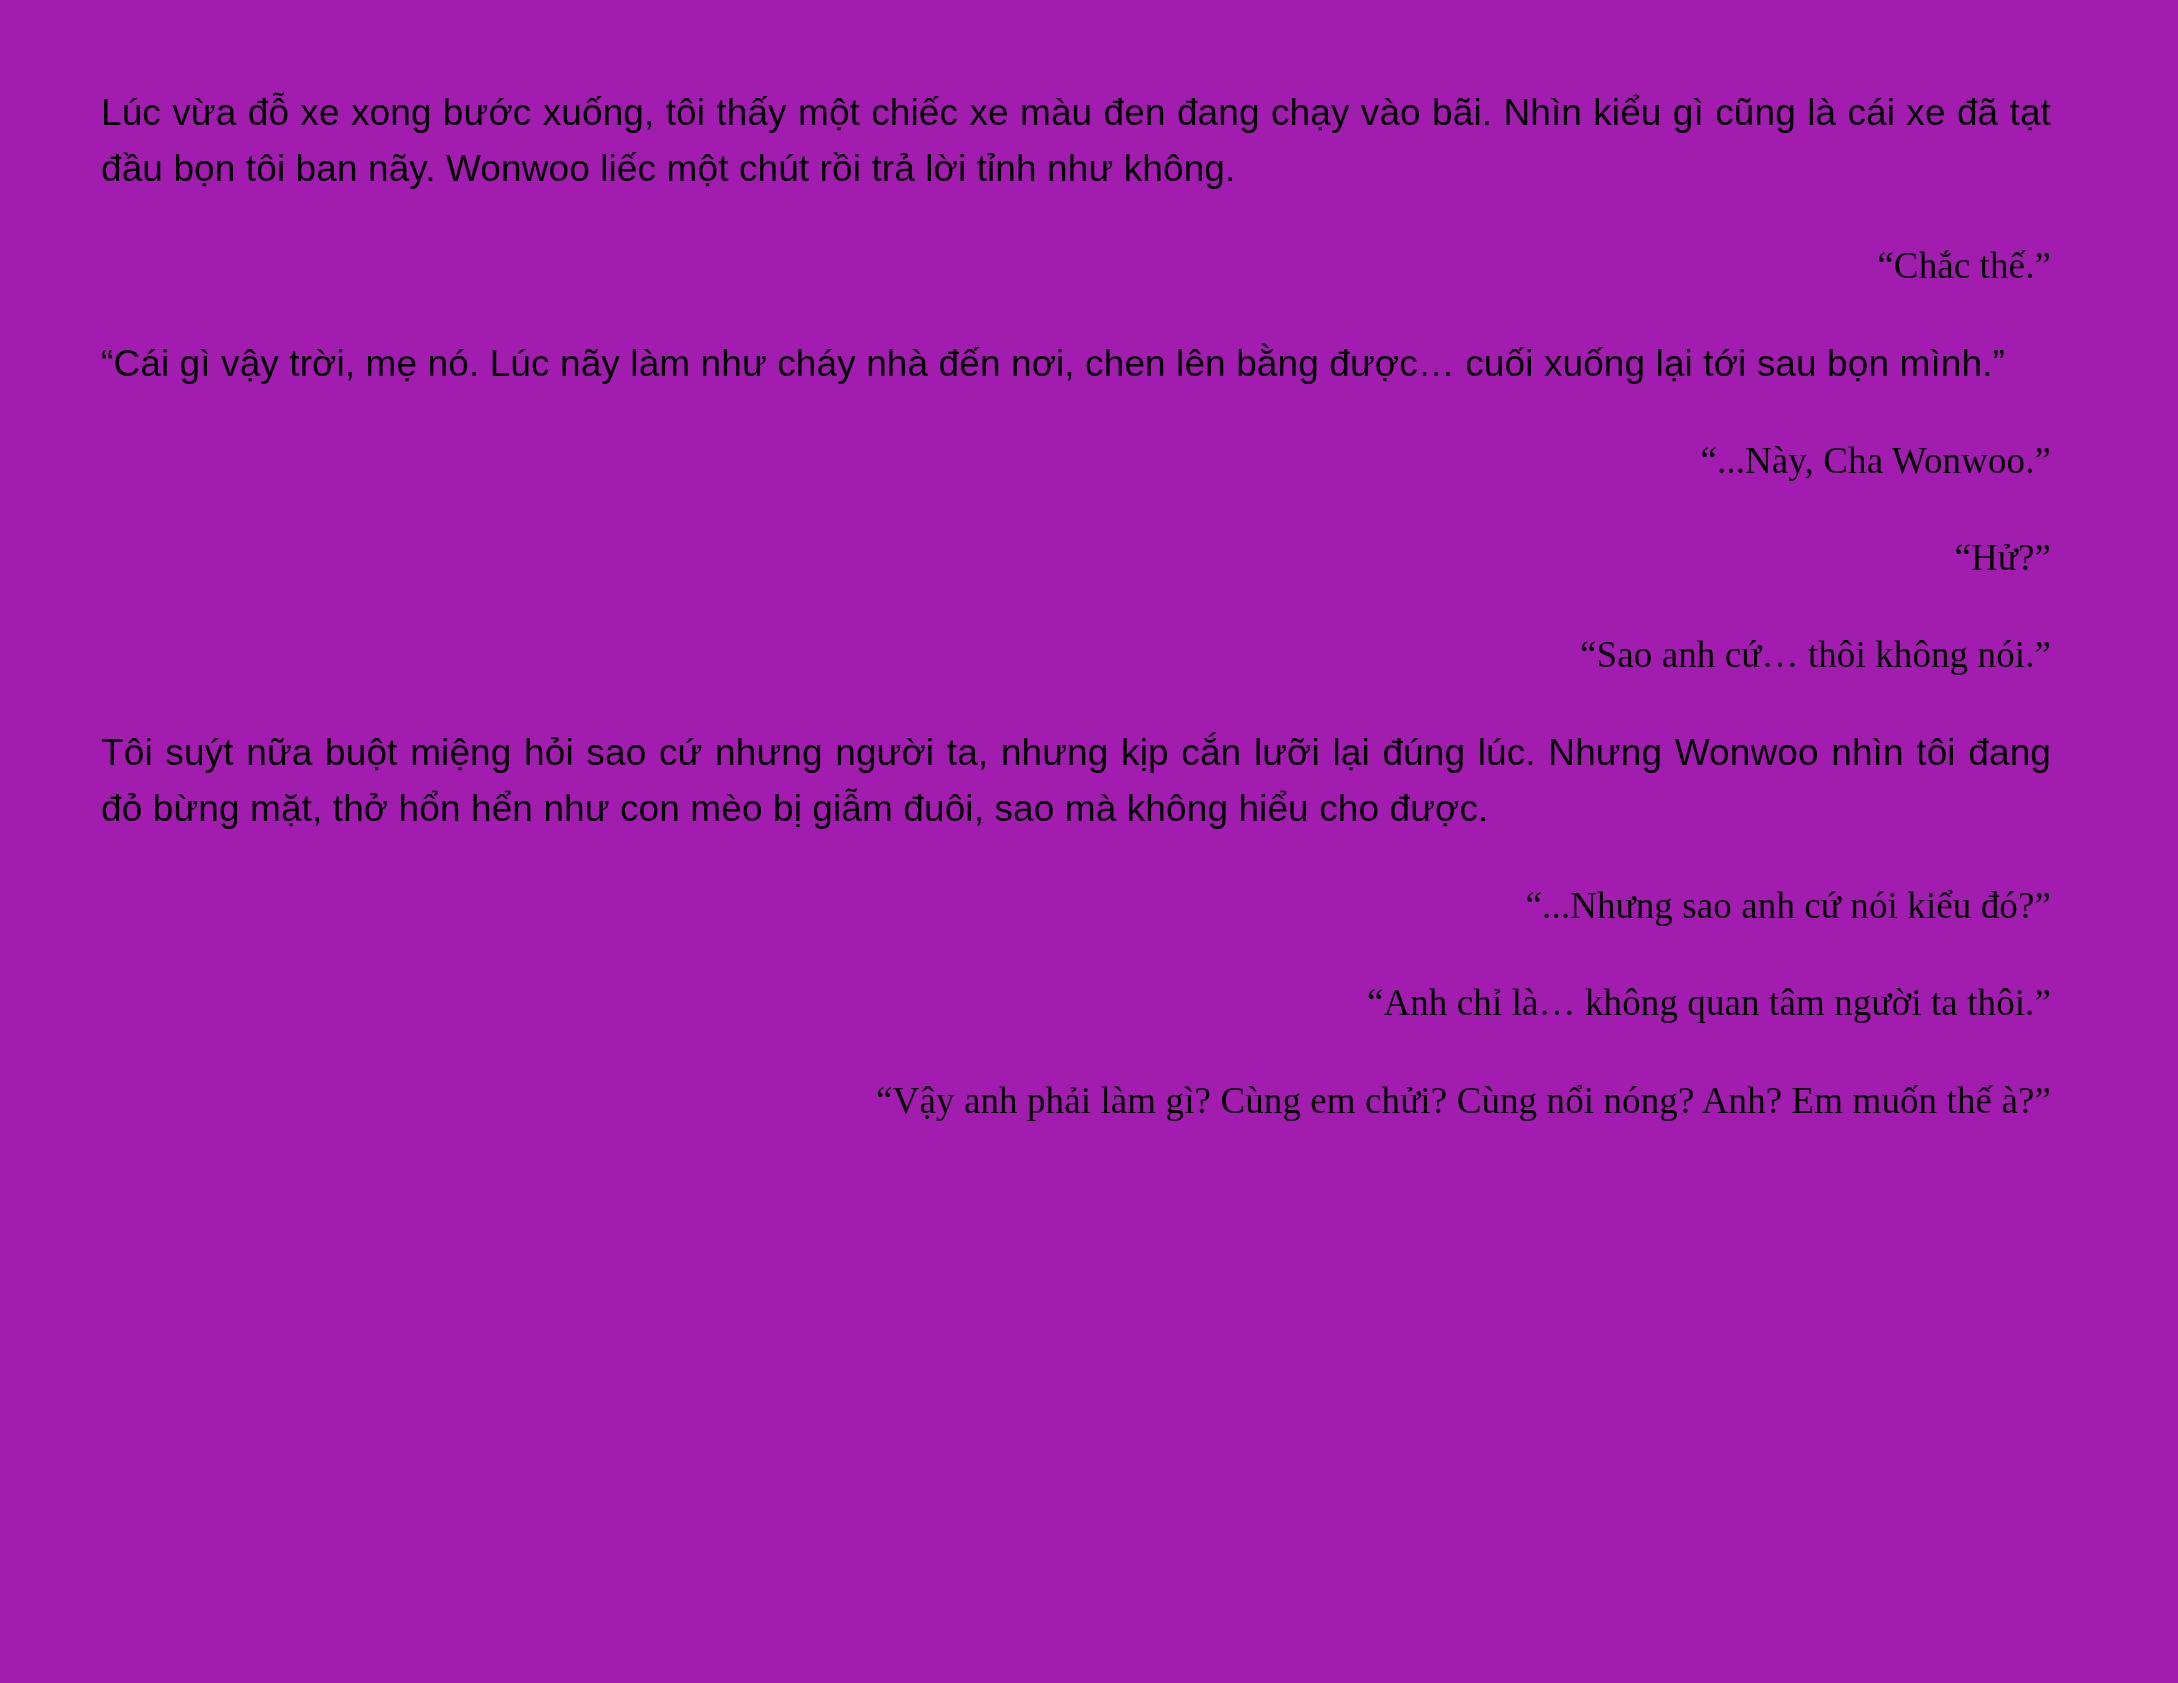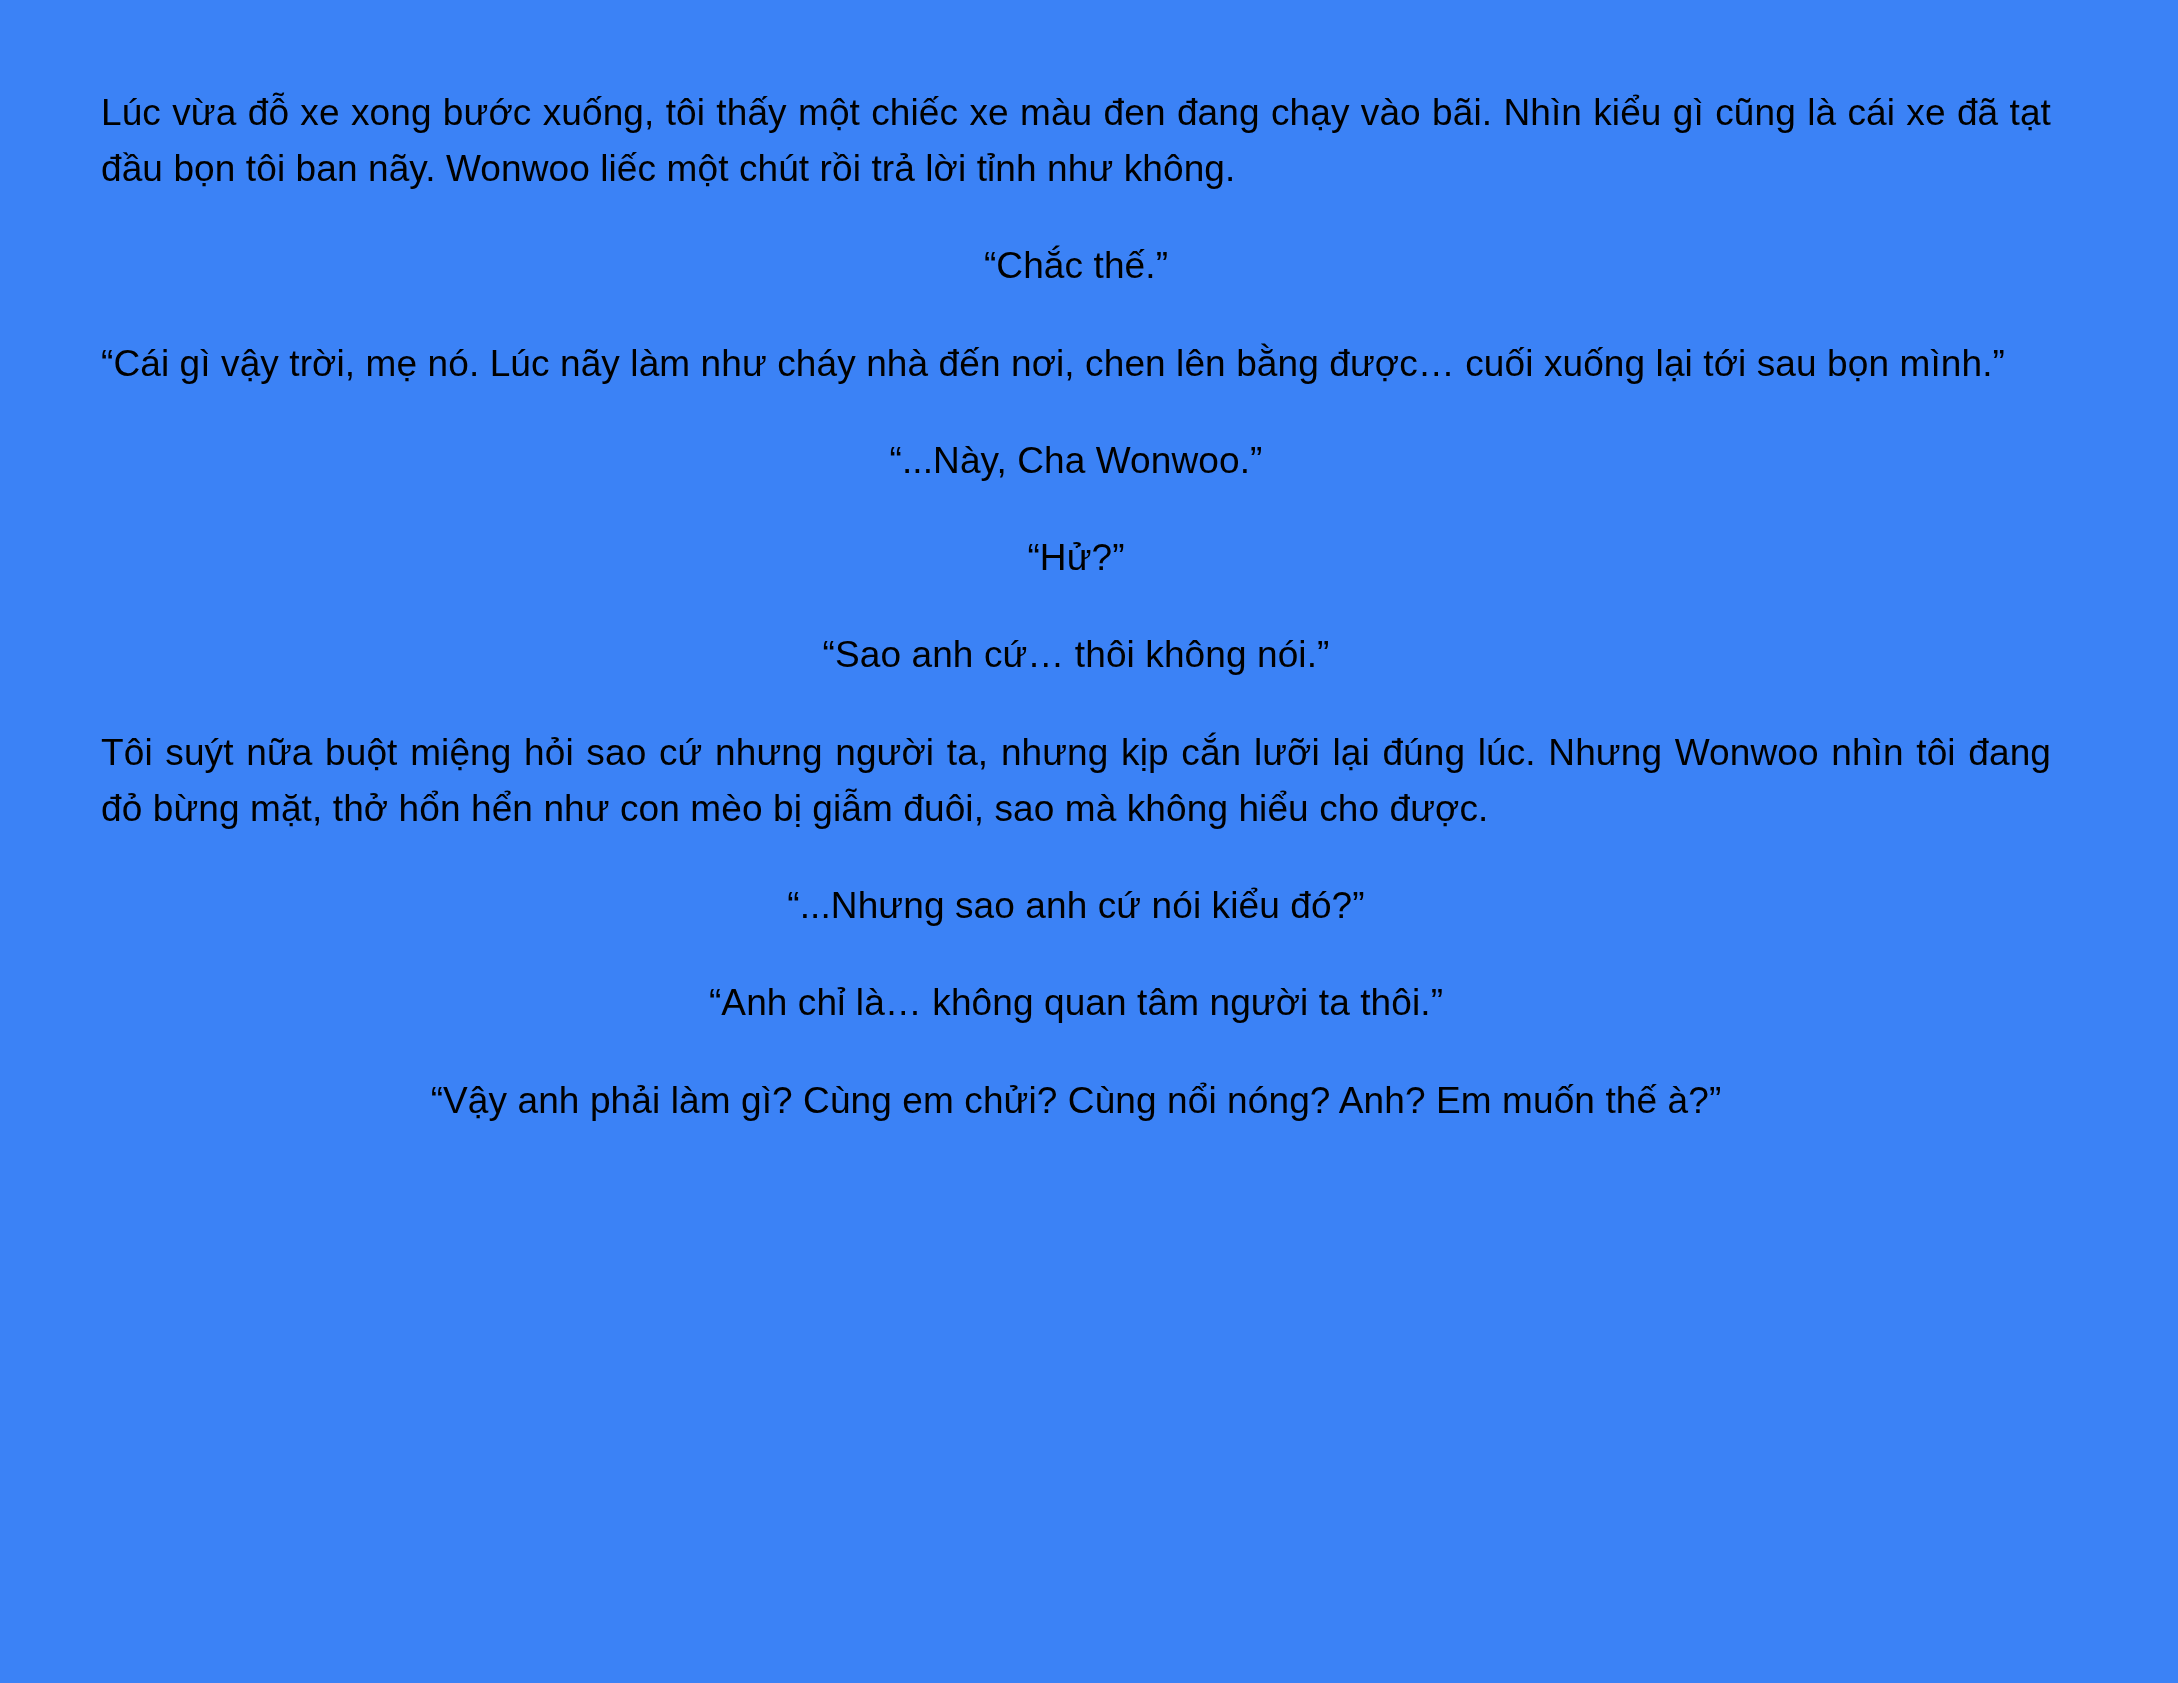--- a/index.html
+++ b/index.html
@@ -12,41 +12,42 @@
     height: 1683px;
     font-family: "Liberation Sans", sans-serif;
     color: #000000;
     -webkit-font-smoothing: antialiased;
   }
   .page {
     box-sizing: border-box;
     width: 2178px;
     height: 1683px;
     padding: 85px 127px 0 101px;
-    background: #3b82f6;
+    background: #a21caf;
   }
   .content {
     width: 1950px;
   }
   p.para {
     margin: 0 0 41px 0;
     font-size: 37px;
     line-height: 1.52;
     text-align: justify;
     text-justify: inter-word;
     letter-spacing: 0.1px;
     color: #000000;
   }
   p.para:last-child {
     margin-bottom: 0;
     margin-top: 16px;
   }
   
   p.para.short {
-    text-align: center;
+    text-align: right;
+    font-family: Liberation Serif, serif;
   }
 </style>
 </head>
 <body>
 
 <div class="page">
   <div class="content">
 
     <p class="para">Lúc vừa đỗ xe xong bước xuống, tôi thấy một chiếc xe màu đen đang chạy vào bãi. Nhìn kiểu gì cũng là cái xe đã tạt đầu bọn tôi ban nãy. Wonwoo liếc một chút rồi trả lời tỉnh như không.</p>
 

